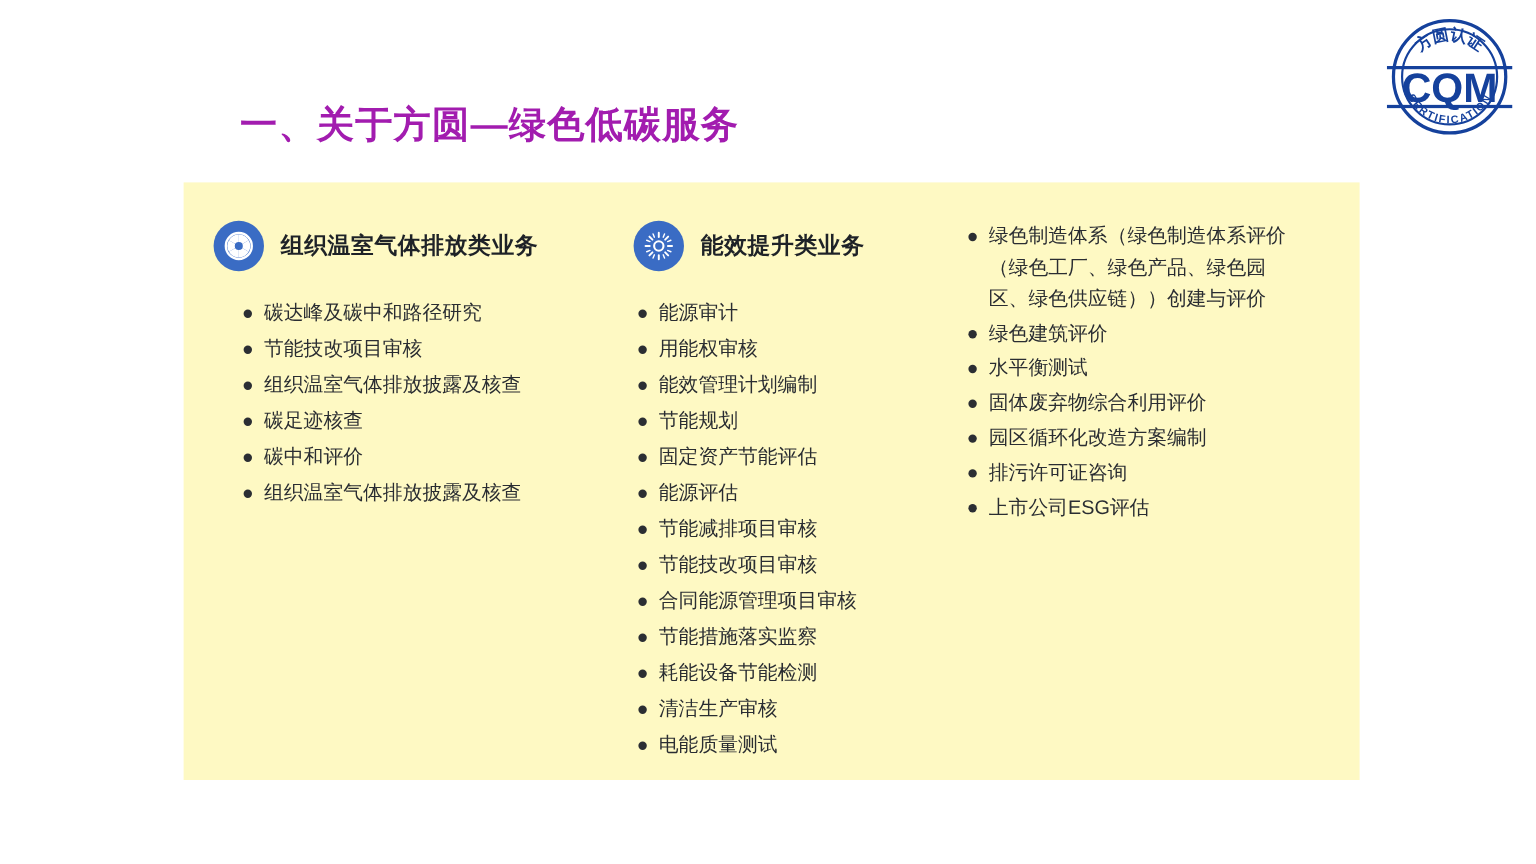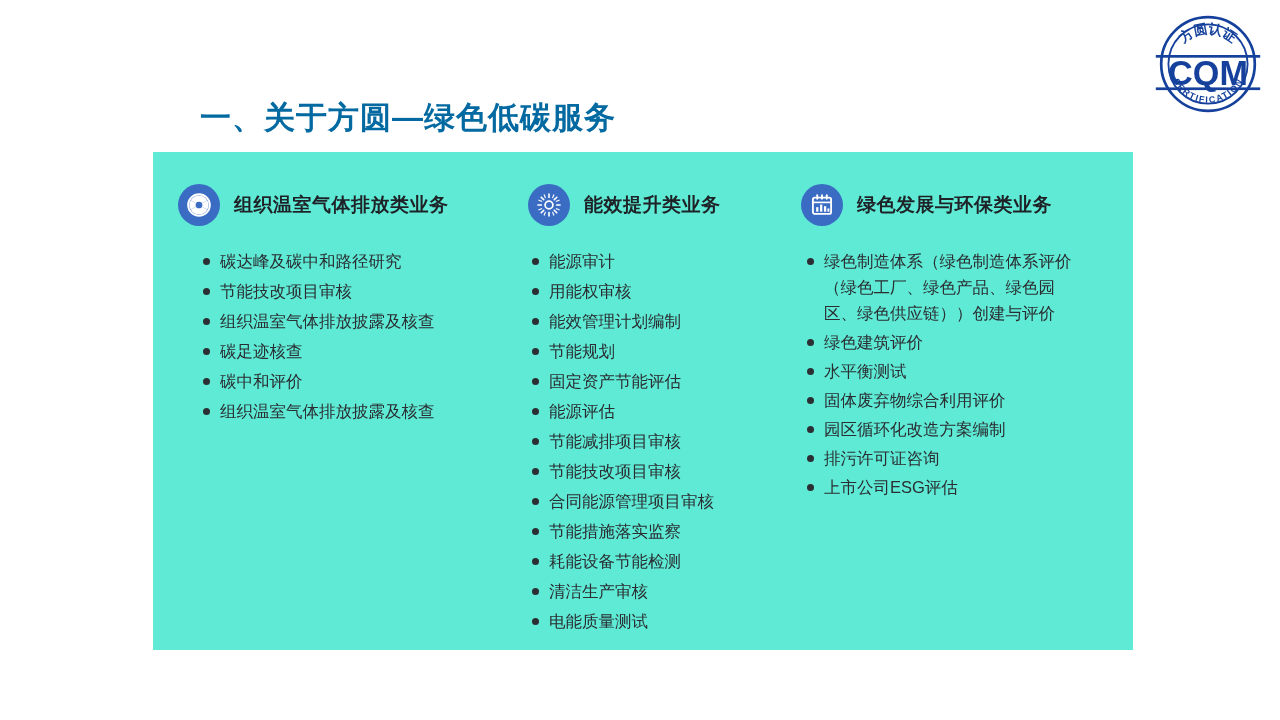--- a/index.html
+++ b/index.html
@@ -23,37 +23,37 @@
     right: 18px;
     width: 108px;
     height: 112px;
   }
   .logo svg { display: block; width: 100%; height: 100%; }
 
   
   .slide-title {
     position: absolute;
     left: 200px;
-    top: 97px;
+    top: 83px;
     font-size: 31px;
     font-weight: bold;
-    color: #0369a1;
+    color: #a21caf;
     letter-spacing: 1px;
     white-space: nowrap;
     font-family: "Liberation Sans", "DejaVu Sans", sans-serif;
   }
 
   
   .panel {
     position: absolute;
     left: 153px;
     top: 152px;
     width: 980px;
     height: 498px;
-    background: #5eead4;
+    background: #fef9c3;
     box-sizing: border-box;
   }
 
   .columns {
     position: absolute;
     left: 0;
     top: 0;
     width: 100%;
     height: 100%;
     display: flex;
@@ -225,40 +225,20 @@
         <li>节能技改项目审核</li>
         <li>合同能源管理项目审核</li>
         <li>节能措施落实监察</li>
         <li>耗能设备节能检测</li>
         <li>清洁生产审核</li>
         <li>电能质量测试</li>
       </ul>
     </div>
 
     <div class="column column-3">
-      <div class="col-head">
-        <span class="col-icon">
-          <svg width="26" height="26" viewBox="0 0 24 24">
-            <rect x="3.6" y="5.2" width="16.8" height="15" rx="1.8" fill="none" stroke="#ffffff" stroke-width="1.7"></rect>
-            <line x1="3.6" y1="9.6" x2="20.4" y2="9.6" stroke="#ffffff" stroke-width="1.5"></line>
-            <g stroke="#ffffff" stroke-width="1.7" stroke-linecap="round">
-              <line x1="7.6" y1="2.9" x2="7.6" y2="6.2"></line>
-              <line x1="12" y1="2.9" x2="12" y2="6.2"></line>
-              <line x1="16.4" y1="2.9" x2="16.4" y2="6.2"></line>
-            </g>
-            <g fill="#ffffff">
-              <rect x="6.6" y="14.0" width="2.1" height="4.2"></rect>
-              <rect x="10.2" y="11.6" width="2.1" height="6.6"></rect>
-              <rect x="13.8" y="13.1" width="2.1" height="5.1"></rect>
-              <rect x="17.0" y="15.2" width="1.8" height="3.0"></rect>
-            </g>
-          </svg>
-        </span>
-        <span class="col-title">绿色发展与环保类业务</span>
-      </div>
       <ul class="col-list">
         <li class="wrap">绿色制造体系（绿色制造体系评价（绿色工厂、绿色产品、绿色园区、绿色供应链））创建与评价</li>
         <li>绿色建筑评价</li>
         <li>水平衡测试</li>
         <li>固体废弃物综合利用评价</li>
         <li>园区循环化改造方案编制</li>
         <li>排污许可证咨询</li>
         <li>上市公司ESG评估</li>
       </ul>
     </div>

